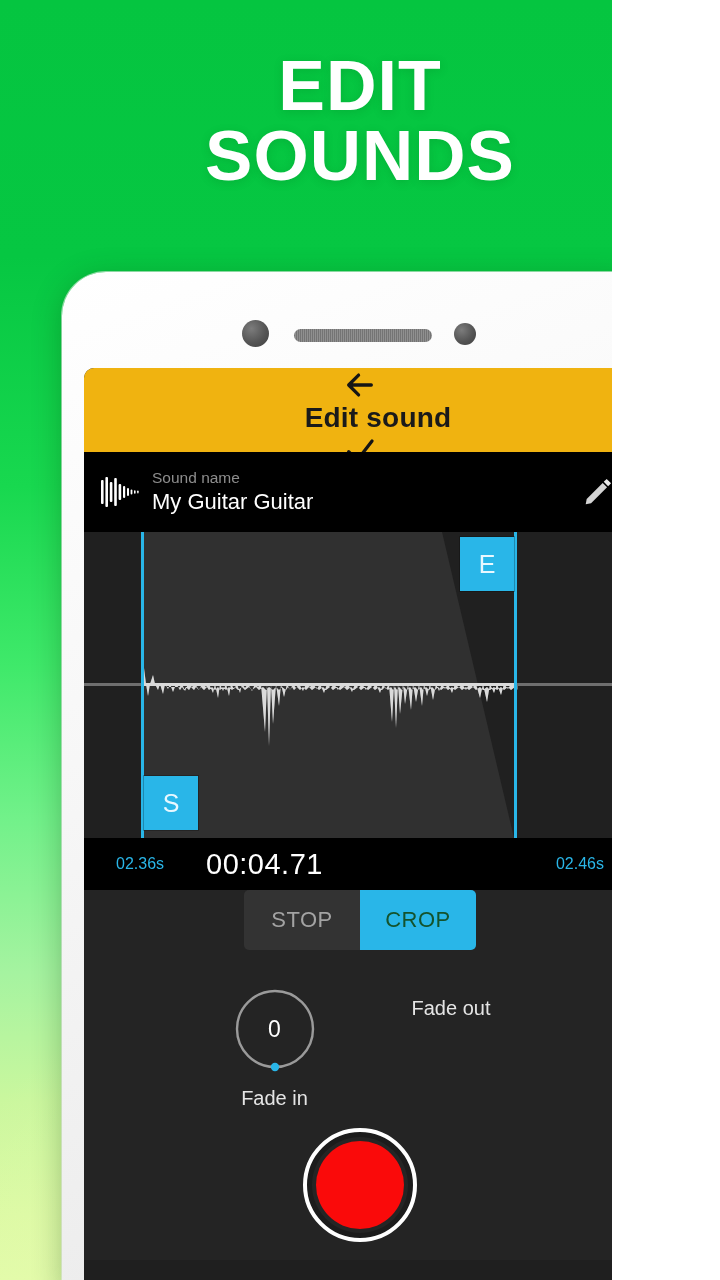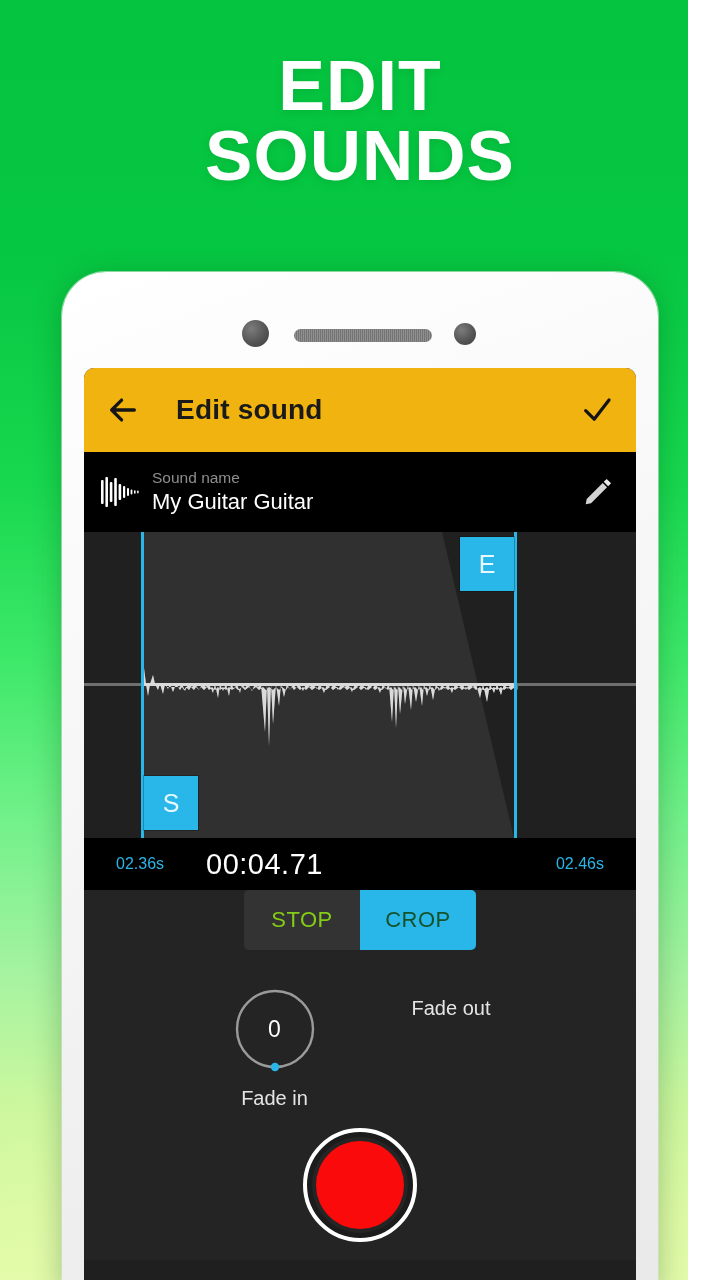--- a/index.html
+++ b/index.html
@@ -3,21 +3,21 @@
 <meta charset="utf-8">
 <style>
   * { box-sizing: border-box; margin: 0; padding: 0; }
   html, body {
     width: 720px; height: 1280px;
     overflow: hidden;
     font-family: "Liberation Sans", sans-serif;
   }
   #stage {
     position: relative;
-    width: 688px; height: 1280px;
+    width: 612px; height: 1280px;
     background:
       radial-gradient(ellipse 120% 70% at 50% 118%, #e6ffb0 0%, rgba(230,255,176,0.0) 62%),
       linear-gradient(180deg,
         #05c540 0%,
         #06c742 20%,
         #18d84f 38%,
         #3fe96a 52%,
         #72f18a 64%,
         #a5f3a0 76%,
         #caf79e 86%,
@@ -82,20 +82,21 @@
   }
 
   
   #appbar {
     position: relative;
     height: 84px;
     background: #f0b310;
     display: flex; align-items: center;
     padding: 0 22px;
     border-radius: 8px 8px 0 0;
+    flex-direction: column;
   }
   #back-arrow { width: 34px; height: 34px; flex: 0 0 auto; cursor: pointer; }
   #appbar-title {
     flex: 1 1 auto;
     color: #1a1a1a;
     font-size: 28px;
     font-weight: bold;
     margin-left: 36px;
     letter-spacing: .2px;
   }
@@ -160,21 +161,21 @@
   #transport {
     background: #242424;
     padding: 0 0 26px 0;
     display: flex; justify-content: center;
   }
   #btn-group { display: flex; }
   .tbtn {
     width: 116px; height: 60px;
     display: flex; align-items: center; justify-content: center;
     font-size: 22px; letter-spacing: .5px;
-    background: #333333; color: #84cc16;
+    background: #333333; color: #a3a3a3;
     border: none; cursor: pointer;
     font-family: "Liberation Sans", sans-serif;
   }
   .tbtn:first-child { border-radius: 5px 0 0 5px; }
   .tbtn:last-child { border-radius: 0 5px 5px 0; }
   .tbtn.active { background: #29b6e8; color: #14532d; }
 
   
   #fades {
     background: #242424;

